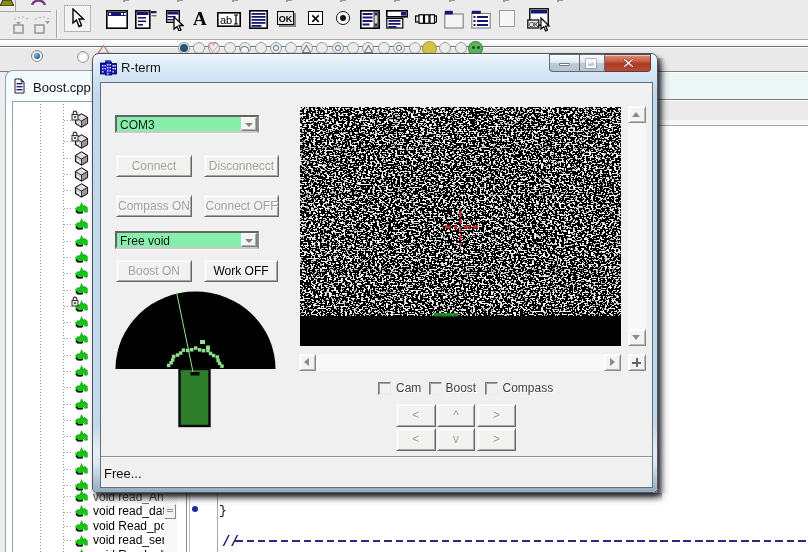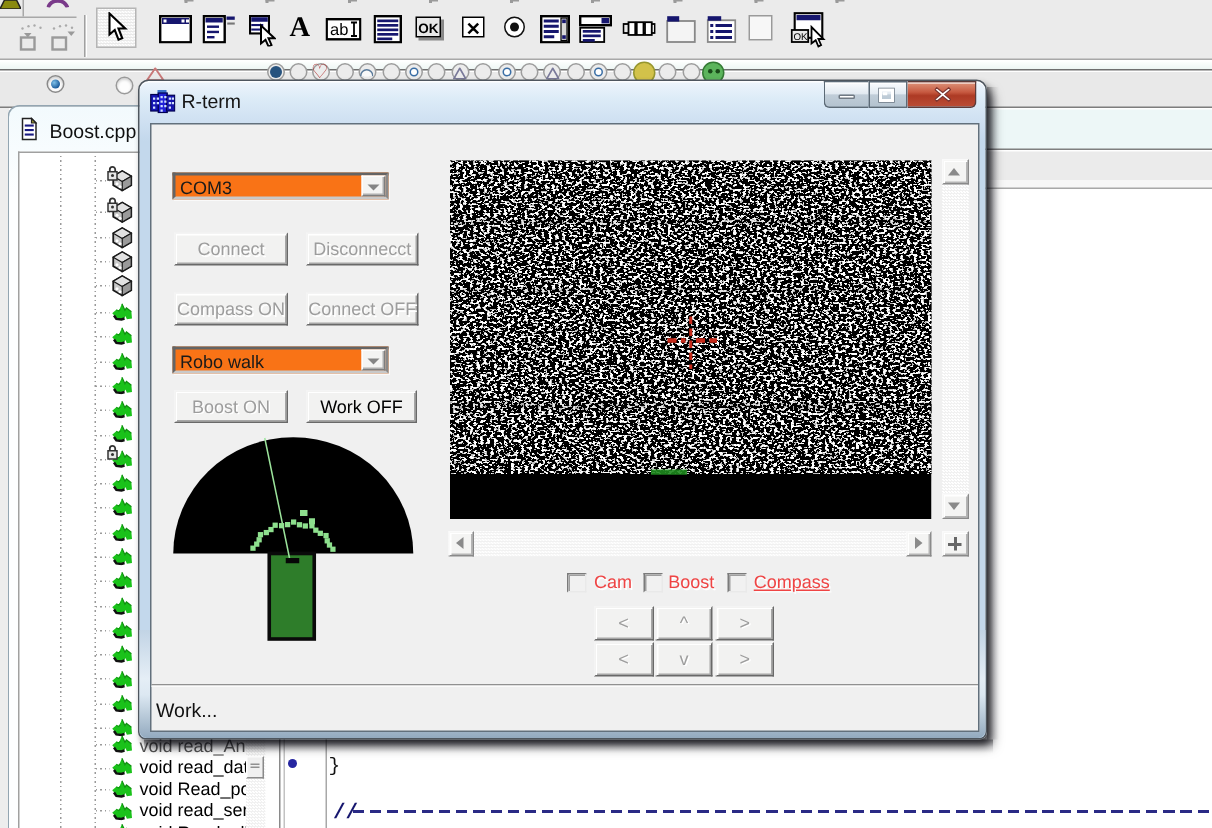--- a/index.html
+++ b/index.html
@@ -6,34 +6,34 @@
   *{box-sizing:border-box;}
   body{width:808px;height:552px;overflow:hidden;font-family:"Liberation Sans",sans-serif;background:#fff;}
   #stage{position:absolute;left:0;top:0;width:808px;height:552px;overflow:hidden;}
   .abs{position:absolute;}
   
   .cbtn{position:absolute;background:#f2f2f1;border:1px solid;border-color:#f4f4f4 #696969 #696969 #f4f4f4;
         box-shadow:inset 1px 1px 0 #ffffff, inset -1px -1px 0 #a6a6a6;
         font-size:12px;color:#9d9d9d;text-align:center;text-shadow:1px 1px 0 #ffffff;}
   .cbtn.on{color:#000;text-shadow:none;}
   
-  .combo{position:absolute;background:#f97316;border:2px solid #646464;border-bottom-color:#c9c9c9;border-right-color:#8a8a8a;
+  .combo{position:absolute;background:#86efac;border:2px solid #646464;border-bottom-color:#c9c9c9;border-right-color:#8a8a8a;
          box-shadow:1px 1px 0 #fafafa;}
   .combo .txt{position:absolute;left:3px;top:1px;font-size:12px;color:#1a1a1a;}
   .combo .drop{position:absolute;right:0;top:0;bottom:0;width:16px;background:#f4f4f3;
                border:1px solid;border-color:#fdfdfd #7e7e7e #7e7e7e #fdfdfd;box-shadow:inset -1px -1px 0 #b0b0b0;}
   .combo .arr{position:absolute;left:3px;top:5px;width:0;height:0;border:4px solid transparent;border-top:4px solid #858585;}
   
   .sbtn{position:absolute;background:#f4f4f3;border:1px solid;border-color:#fafafa #8a8a8a #8a8a8a #fafafa;
         box-shadow:inset 1px 1px 0 #fff, inset -1px -1px 0 #b5b5b5;}
   .strack{position:absolute;background:repeating-conic-gradient(#ffffff 0% 25%, #f1f1f1 0% 50%);background-size:2px 2px;}
   .checker{background:repeating-conic-gradient(#ffffff 0% 25%, #e9e9e9 0% 50%);background-size:2px 2px;}
   .cb{position:absolute;width:13px;height:13px;background:#f1f1f1;border:1px solid;border-color:#7b7b7b #e9e9e9 #e9e9e9 #7b7b7b;
       box-shadow:inset 1px 1px 0 #9f9f9f;}
-  .cblab{position:absolute;font-size:12px;color:#ef4444;text-shadow:1px 1px 0 #fff;}
+  .cblab{position:absolute;font-size:12px;color:#404040;text-shadow:1px 1px 0 #fff;}
   .dotv{position:absolute;width:1px;background-image:repeating-linear-gradient(#9a9a9a 0 1px, transparent 1px 3px);}
   .doth{position:absolute;height:1px;background-image:repeating-linear-gradient(90deg,#9a9a9a 0 1px, transparent 1px 3px);}
   .treetext{position:absolute;font-size:12px;color:#000;white-space:nowrap;}
 </style>
 </head>
 <body>
 <div id="stage">
 
   <div class="abs" style="left:0;top:0;width:808px;height:40px;background:#ebebeb;border-bottom:1px solid #a8a8a8;"></div>
   <div class="abs" style="left:0;top:41px;width:808px;height:6px;background:linear-gradient(#fdfffe,#eef6f4);border-bottom:1px solid #6f6f6f;"></div>
@@ -539,21 +539,21 @@
 <path d="M1.5 0.5 L5.5 3.6 L9.5 0.5 L10.7 1.8 L6.9 5 L10.7 8.2 L9.5 9.5 L5.5 6.4 L1.5 9.5 L0.3 8.2 L4.1 5 L0.3 1.8 Z" fill="#fff" stroke="#7a3530" stroke-width="0.8"></path>
 </svg>
   <div class="abs" style="left:100px;top:82px;width:553px;height:406px;background:#f0f0f0;border:1px solid #62707c;"></div>
   <div class="combo" style="left:115px;top:115px;width:144px;height:18px;">
     <div class="txt">COM3</div>
     <div class="drop">
           <div class="arr"></div>
         </div>
       </div>
   <div class="combo" style="left:115px;top:230.5px;width:144px;height:18px;">
-    <div class="txt">Robo walk</div>
+    <div class="txt">Free void</div>
     <div class="drop">
           <div class="arr"></div>
         </div>
       </div>
   <div class="cbtn" style="left:116px;top:155px;width:76px;height:22px;line-height:20px;">Connect</div>
   <div class="cbtn" style="left:204px;top:155px;width:75px;height:22px;line-height:20px;">Disconnecct</div>
   <div class="cbtn" style="left:116px;top:195px;width:76px;height:22px;line-height:20px;">Compass ON</div>
   <div class="cbtn" style="left:204px;top:195px;width:75px;height:22px;line-height:20px;">Connect OFF</div>
   <div class="cbtn" style="left:116px;top:260px;width:76px;height:22px;line-height:20px;">Boost ON</div>
   <div class="cbtn on" style="left:204px;top:260px;width:74px;height:22px;line-height:20px;">Work OFF</div>
@@ -631,23 +631,23 @@
       </div>
   <div class="sbtn" style="left:628px;top:354px;width:18px;height:17px;">
         <div style="position:absolute;left:3px;top:7px;width:9px;height:1.5px;background:#666;"></div>
         <div style="position:absolute;left:7px;top:3px;width:1.5px;height:9px;background:#666;"></div>
       </div>
   <div class="cb" style="left:378px;top:381.5px;"></div>
   <div class="cblab" style="left:396px;top:381px;">Cam</div>
   <div class="cb" style="left:428.5px;top:381.5px;"></div>
   <div class="cblab" style="left:445.5px;top:381px;">Boost</div>
   <div class="cb" style="left:485px;top:381.5px;"></div>
-  <div class="cblab" style="left:502.5px;top:381px;text-decoration:underline;">Compass</div>
+  <div class="cblab" style="left:502.5px;top:381px;">Compass</div>
   <div class="cbtn" style="left:396px;top:403.5px;width:39.5px;height:23.5px;line-height:21.5px;font-size:12px;">&lt;</div>
   <div class="cbtn" style="left:437px;top:403.5px;width:38px;height:23.5px;line-height:21.5px;font-size:12px;">^</div>
   <div class="cbtn" style="left:477px;top:403.5px;width:39px;height:23.5px;line-height:21.5px;font-size:12px;">&gt;</div>
   <div class="cbtn" style="left:396px;top:428px;width:39.5px;height:22.5px;line-height:20.5px;font-size:12px;">&lt;</div>
   <div class="cbtn" style="left:437px;top:428px;width:38px;height:22.5px;line-height:20.5px;font-size:12px;">v</div>
   <div class="cbtn" style="left:477px;top:428px;width:39px;height:22.5px;line-height:20.5px;font-size:12px;">&gt;</div>
   <div class="abs" style="left:101px;top:456px;width:551px;height:2px;border-top:1px solid #909090;border-bottom:1px solid #fbfbfb;"></div>
-  <div class="abs" style="left:104px;top:466px;font-size:13px;color:#111;">Work...</div>
+  <div class="abs" style="left:104px;top:466px;font-size:13px;color:#111;">Free...</div>
   </div>
 </div>
 
 </body></html>

